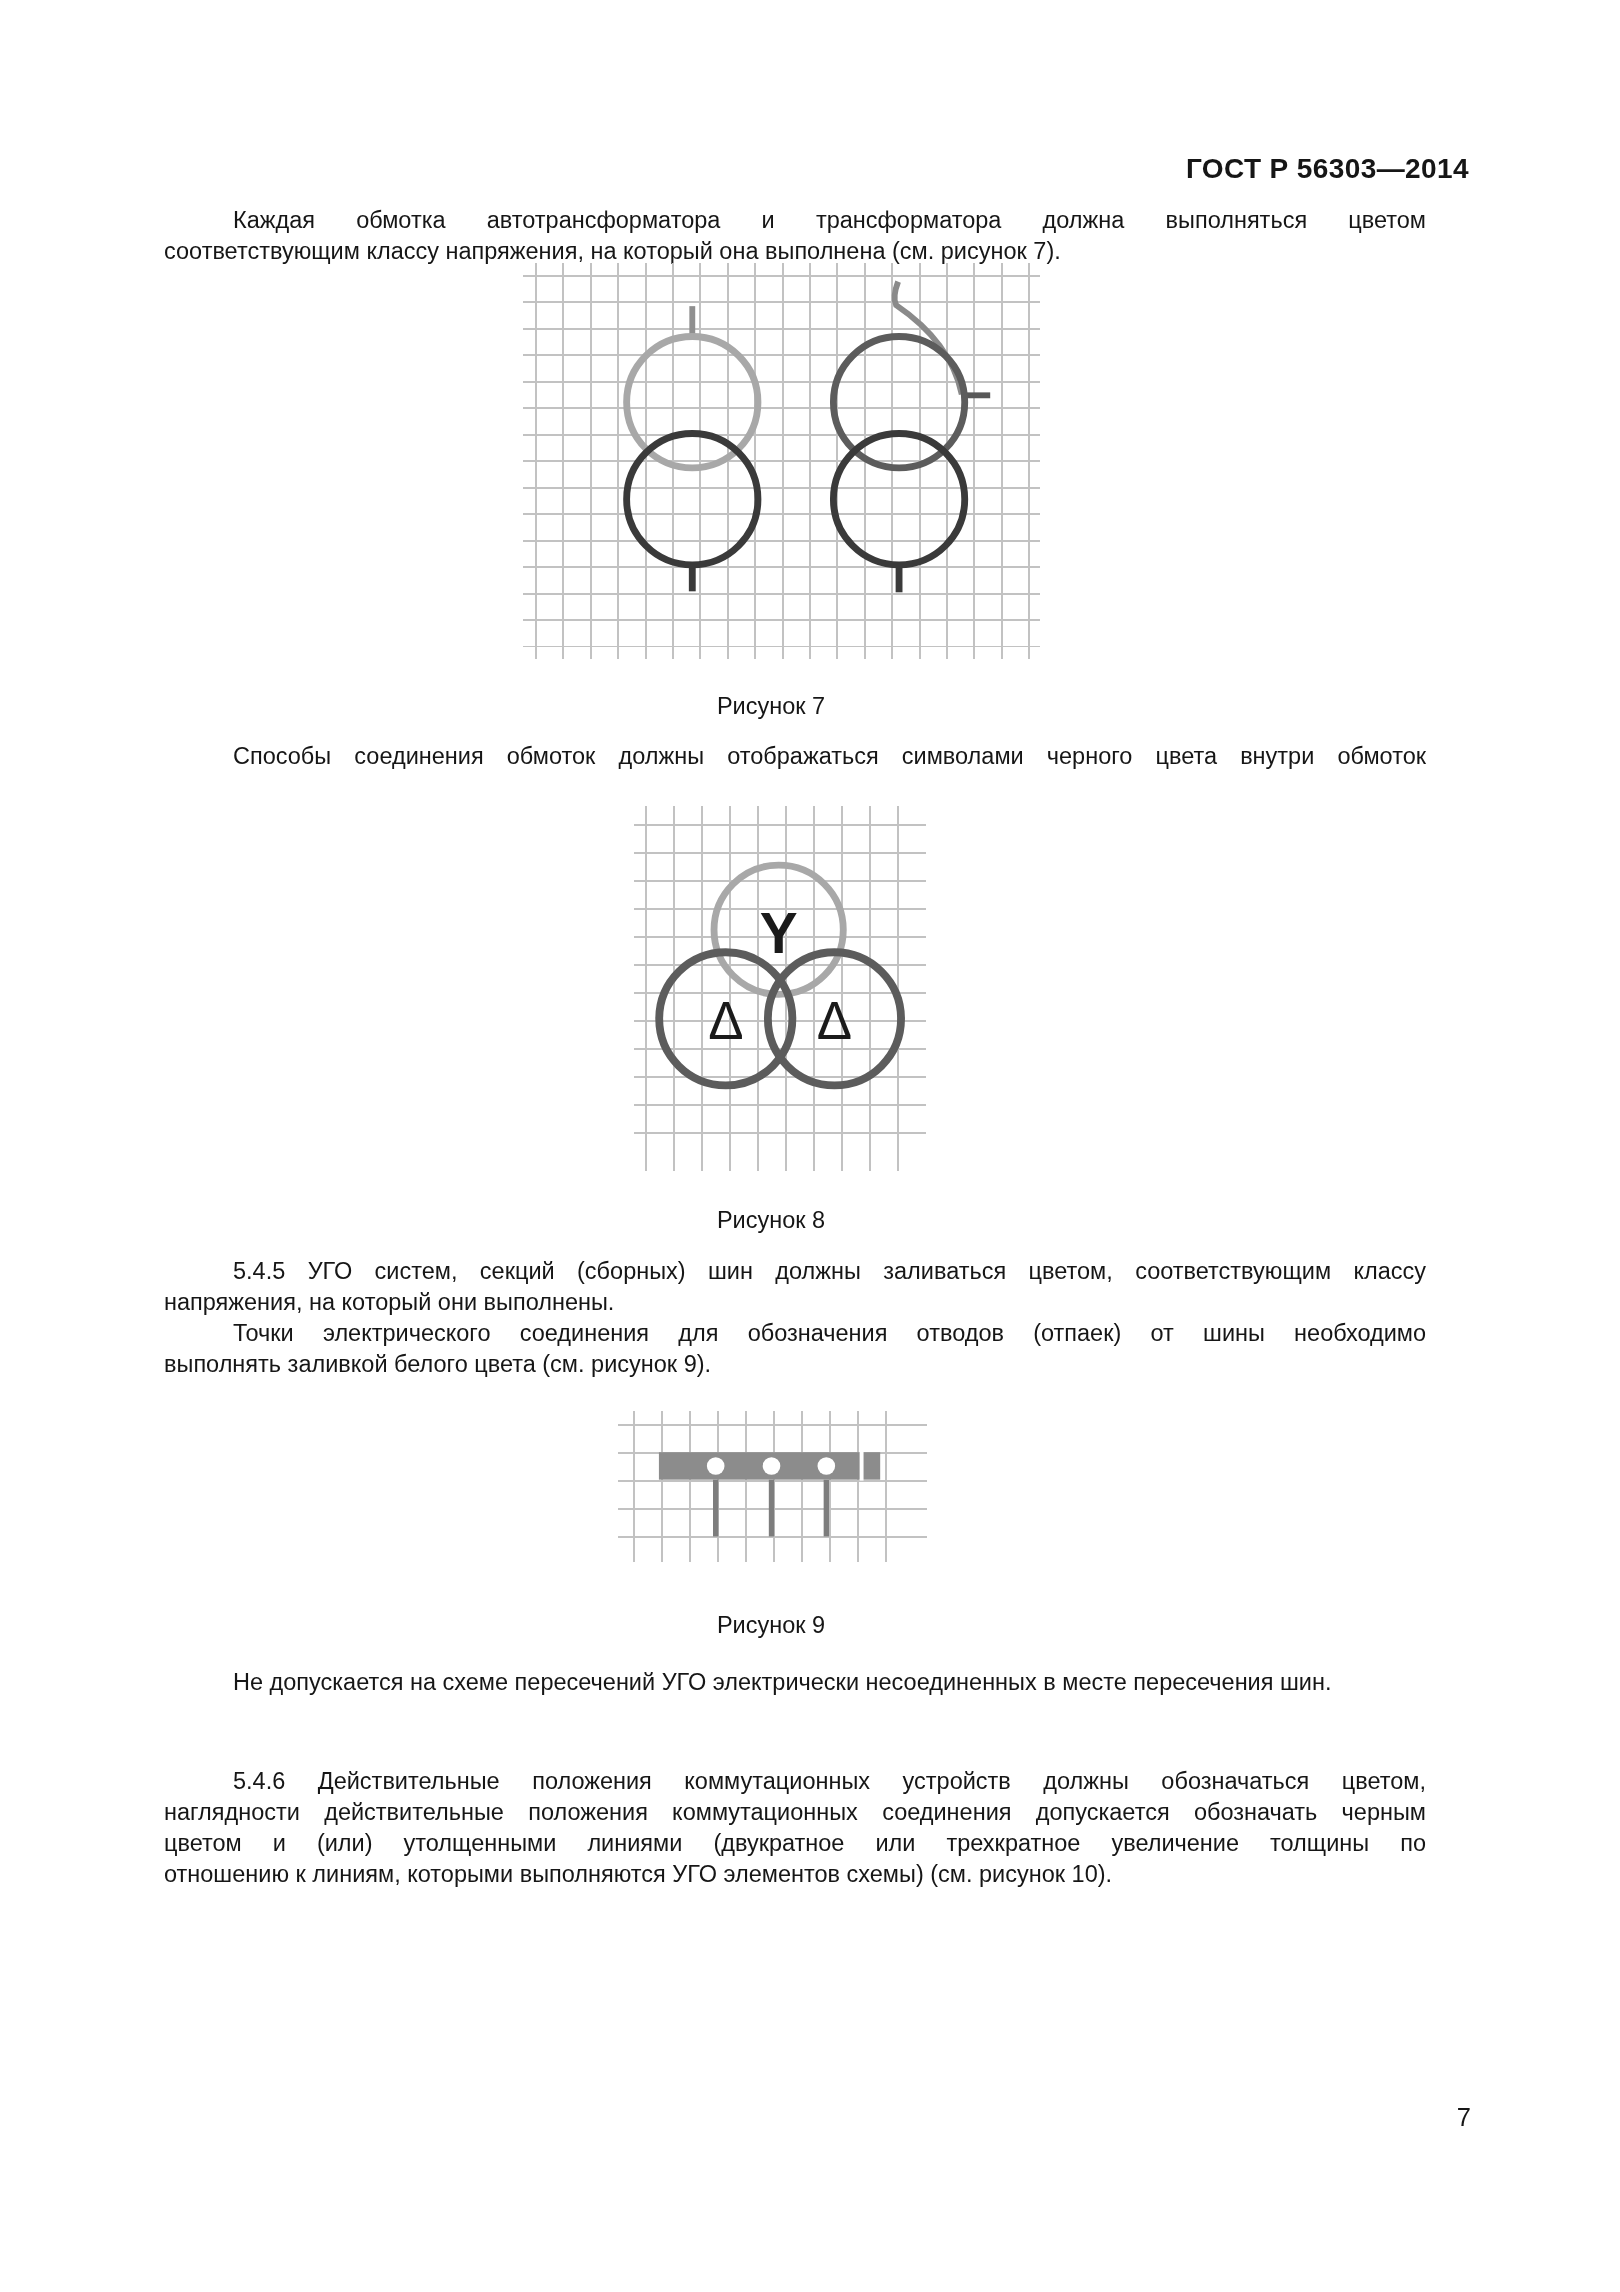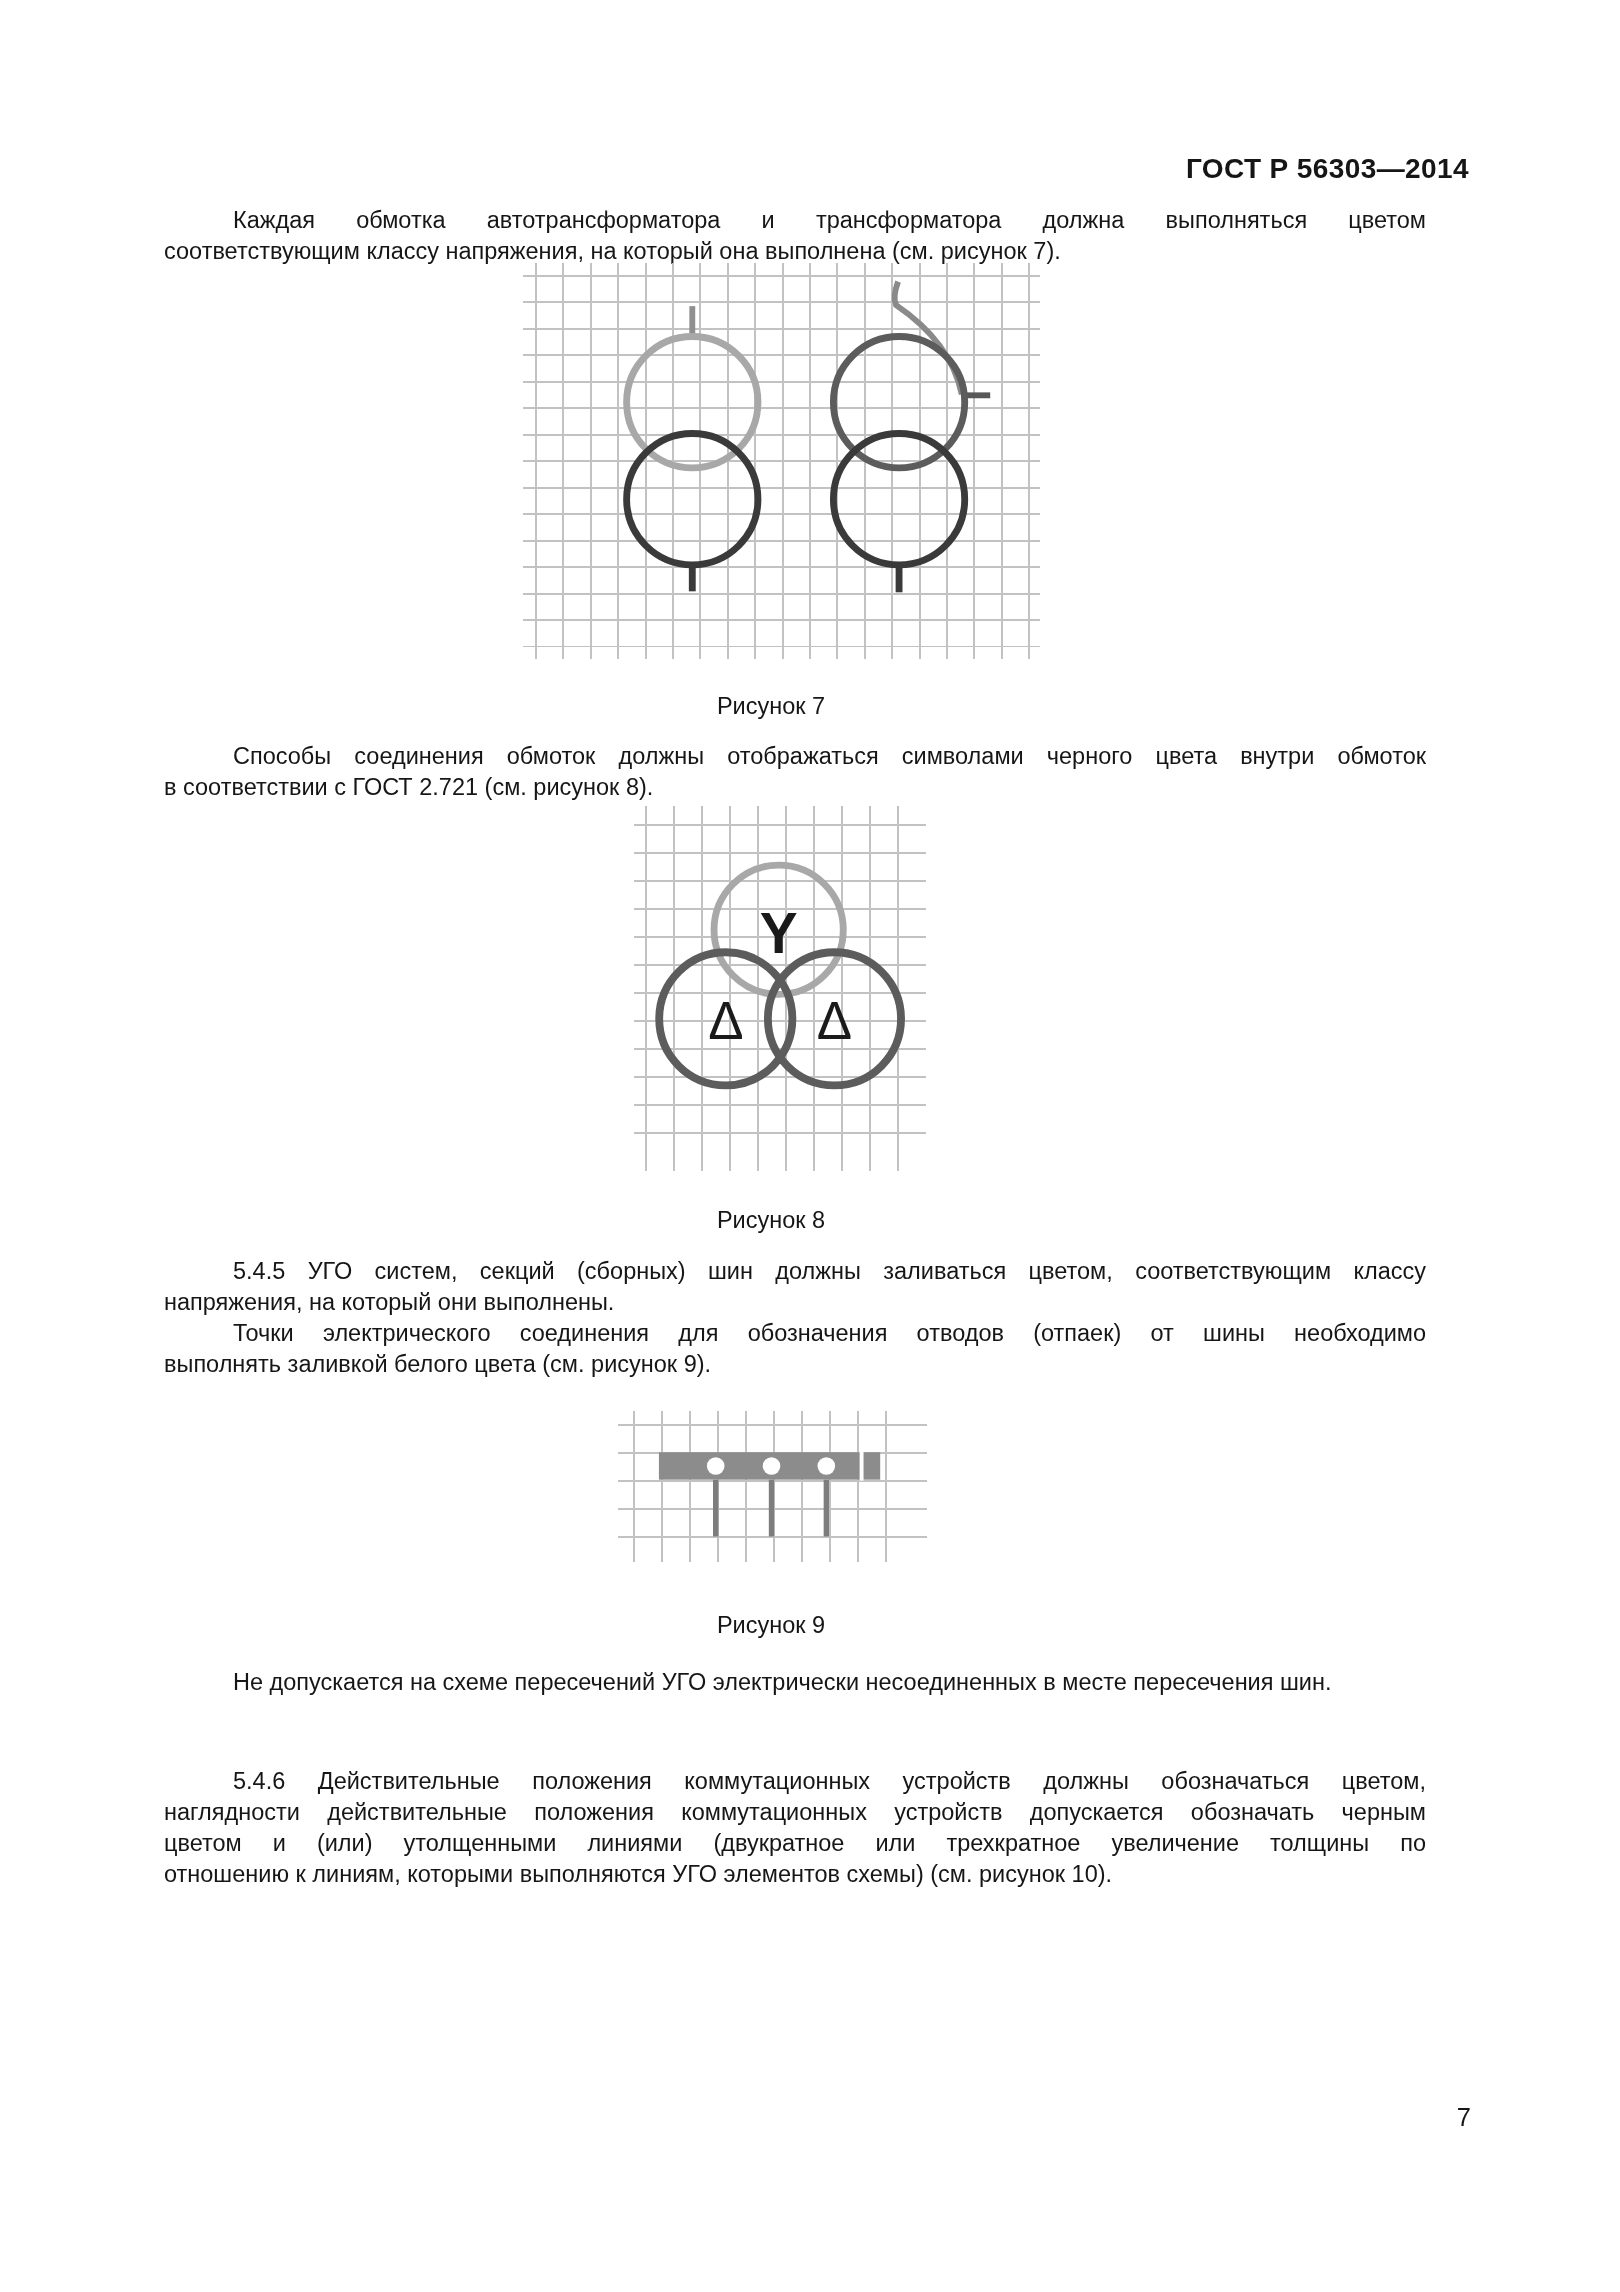--- a/index.html
+++ b/index.html
@@ -80,21 +80,20 @@
       <circle cx="186" cy="246" r="67" fill="none" stroke-width="7" stroke="#3a3a3a"></circle>
       <circle cx="397" cy="147" r="67" fill="none" stroke-width="7" stroke="#5c5c5c"></circle>
       <circle cx="397" cy="246" r="67" fill="none" stroke-width="7" stroke="#3a3a3a"></circle>
     </svg>
   </div>
 
   <div class="caption" style="top:693px">Рисунок 7</div>
 
   <div class="para" style="top:741px">
     <div class="line first">Способы соединения обмоток должны отображаться символами черного цвета внутри обмоток</div>
-    <div class="line last">в соответствии с ГОСТ 2.721 (см. рисунок 8).</div>
   </div>
 
   <div class="figure" style="left:622px; top:804px; width:328px; height:369px">
     <div class="grid-v step283" style="left:22.5px; top:2px; width:279px; height:365px"></div>
     <div class="grid-h step283" style="left:11.8px; top:19.6px; width:292px; height:335px"></div>
     <svg class="fig-svg" width="328" height="369" viewBox="0 0 335 376">
       <circle cx="160" cy="128" r="66" fill="none" stroke-width="7" stroke="#a8a8a8"></circle>
       <circle cx="106" cy="219" r="68" fill="none" stroke-width="8" stroke="#5c5c5c"></circle>
       <circle cx="217" cy="219" r="68" fill="none" stroke-width="8" stroke="#5c5c5c"></circle>
       <text x="160" y="152" font-size="58" font-weight="bold" text-anchor="middle" fill="#1a1a1a">Y</text>
@@ -131,21 +130,21 @@
   </div>
 
   <div class="caption" style="top:1612px">Рисунок 9</div>
 
   <div class="para" style="top:1667px">
     <div class="line first last">Не допускается на схеме пересечений УГО электрически несоединенных в месте пересечения шин.</div>
   </div>
 
   <div class="para" style="top:1766px">
     <div class="line first">5.4.6 Действительные положения коммутационных устройств должны обозначаться цветом,</div>
-    <div class="line">наглядности действительные положения коммутационных устройств допускается обозначать черным</div>
+    <div class="line">наглядности действительные положения коммутационных соединения допускается обозначать черным</div>
     <div class="line">цветом и (или) утолщенными линиями (двукратное или трехкратное увеличение толщины по</div>
     <div class="line last">отношению к линиям, которыми выполняются УГО элементов схемы) (см. рисунок 10).</div>
   </div>
 
   <div class="page-number">7</div>
 
 </div>
 
 
 </body></html>

